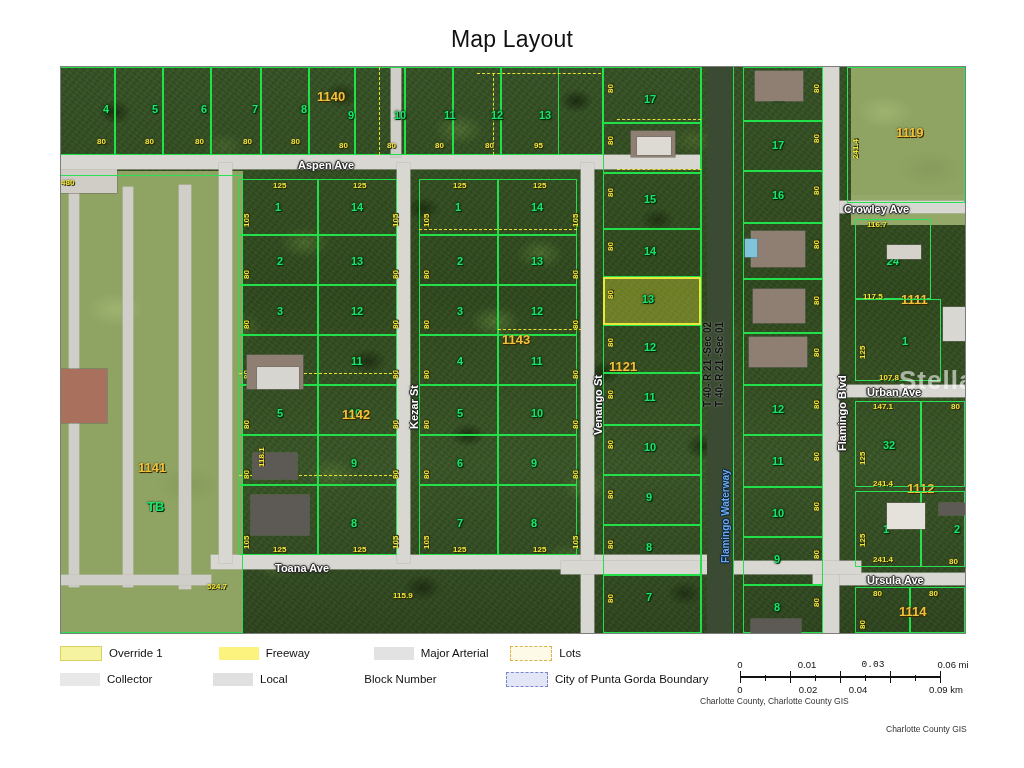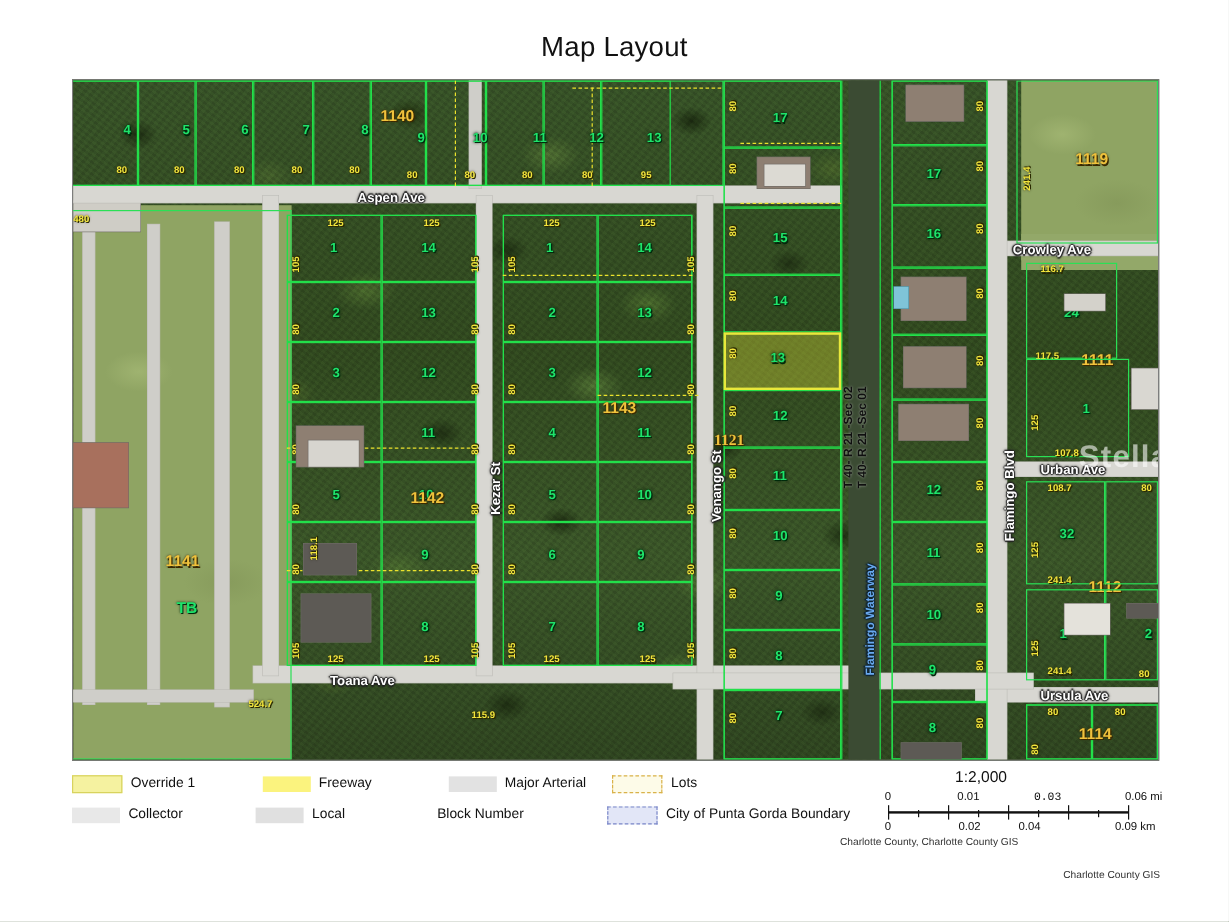--- a/index.html
+++ b/index.html
@@ -393,21 +393,21 @@
     <span class="lotnum" style="left:583px;top:76px;">16</span>
     <span class="lotnum" style="left:583px;top:126px;">15</span>
     <span class="lotnum" style="left:583px;top:178px;">14</span>
     <span class="lotnum" style="left:581px;top:226px;">13</span>
     <span class="lotnum" style="left:583px;top:274px;">12</span>
     <span class="lotnum" style="left:583px;top:324px;">11</span>
     <span class="lotnum" style="left:583px;top:374px;">10</span>
     <span class="lotnum" style="left:585px;top:424px;">9</span>
     <span class="lotnum" style="left:585px;top:474px;">8</span>
     <span class="lotnum" style="left:585px;top:524px;">7</span>
-    <span class="blocknum" style="left:534px;top:292px;font-family:Liberation Serif, serif;">1121</span>
+    <span class="blocknum" style="left:548px;top:292px;">1121</span>
 
     <span class="dim v" style="left:545px;top:26px;">80</span>
     <span class="dim v" style="left:545px;top:78px;">80</span>
     <span class="dim v" style="left:545px;top:130px;">80</span>
     <span class="dim v" style="left:545px;top:184px;">80</span>
     <span class="dim v" style="left:545px;top:232px;">80</span>
     <span class="dim v" style="left:545px;top:280px;">80</span>
     <span class="dim v" style="left:545px;top:332px;">80</span>
     <span class="dim v" style="left:545px;top:382px;">80</span>
     <span class="dim v" style="left:545px;top:432px;">80</span>
@@ -474,21 +474,21 @@
     <div class="bldg" style="left:826px;top:178px;width:34px;height:14px;background:#d4d2cb;"></div>
 
     <div class="parcel" style="left:794px;top:232px;width:86px;height:82px;"></div>
     <span class="lotnum" style="left:841px;top:268px;">1</span>
     <span class="dim v" style="left:797px;top:292px;">125</span>
     <span class="dim" style="left:818px;top:306px;">107.8</span>
     <div class="bldg" style="left:882px;top:240px;width:22px;height:34px;background:#d9d7d1;"></div>
 
     <div class="parcel" style="left:794px;top:334px;width:66px;height:86px;"></div>
     <span class="lotnum" style="left:822px;top:372px;">32</span>
-    <span class="dim" style="left:812px;top:335px;">108.7</span>
+    <span class="dim" style="left:812px;top:335px;">147.1</span>
     <span class="dim v" style="left:797px;top:398px;">125</span>
     <span class="dim" style="left:812px;top:412px;">241.4</span>
     <span class="blocknum" style="left:846px;top:414px;">1112</span>
     <div class="parcel" style="left:860px;top:334px;width:44px;height:86px;"></div>
     <span class="dim" style="left:890px;top:335px;">80</span>
 
     <div class="parcel" style="left:794px;top:424px;width:66px;height:76px;"></div>
     <div class="parcel" style="left:860px;top:424px;width:44px;height:76px;"></div>
     <span class="lotnum" style="left:822px;top:456px;">1</span>
     <span class="lotnum" style="left:893px;top:456px;">2</span>
@@ -564,21 +564,20 @@
         <span class="txt">Block Number</span>
       </div>
       <div class="legcell c4">
         <span class="sw city" style="margin-left:10px;"></span>
         <span class="txt">City of Punta Gorda Boundary</span>
       </div>
     </div>
   </div>
 
   <div id="scale">
-    <div class="ratio">1:2,000</div>
 
     <div class="ticklabels" style="top:19px;">
       <span style="left:40px;">0</span>
       <span style="left:107px;">0.01</span>
       <span style="left:173px;font-family:Liberation Mono, monospace;">0.03</span>
       <span style="left:253px;">0.06 mi</span>
     </div>
 
     <div class="bar">
       <div class="t maj" style="left:0;"></div>

